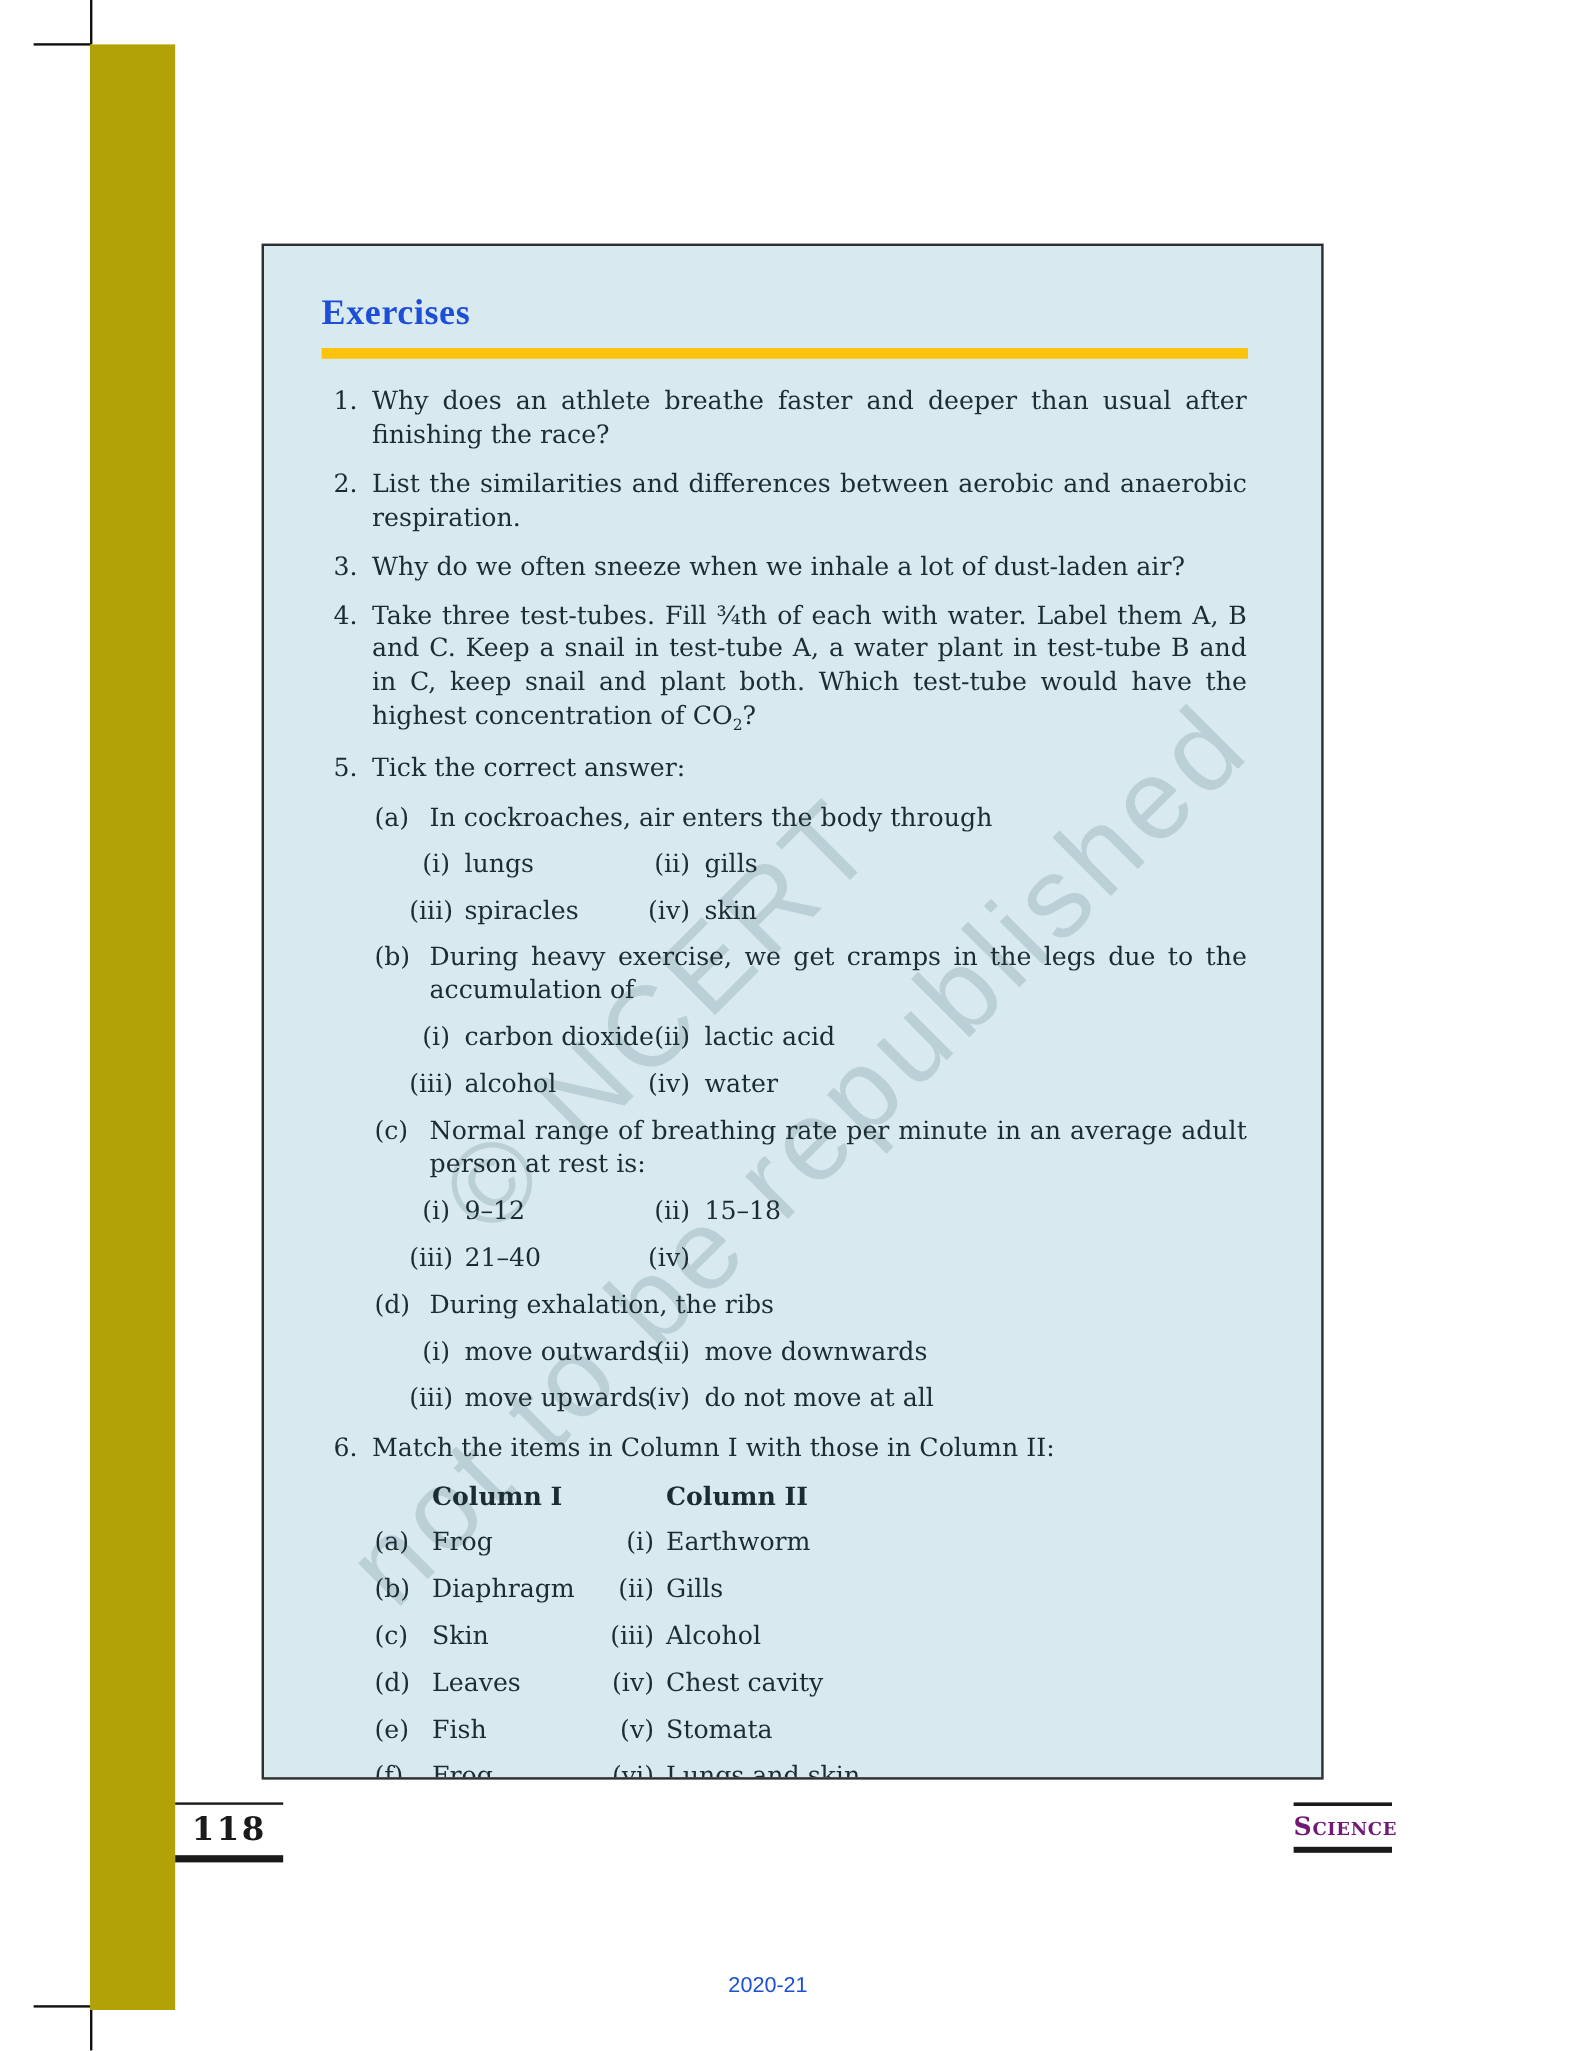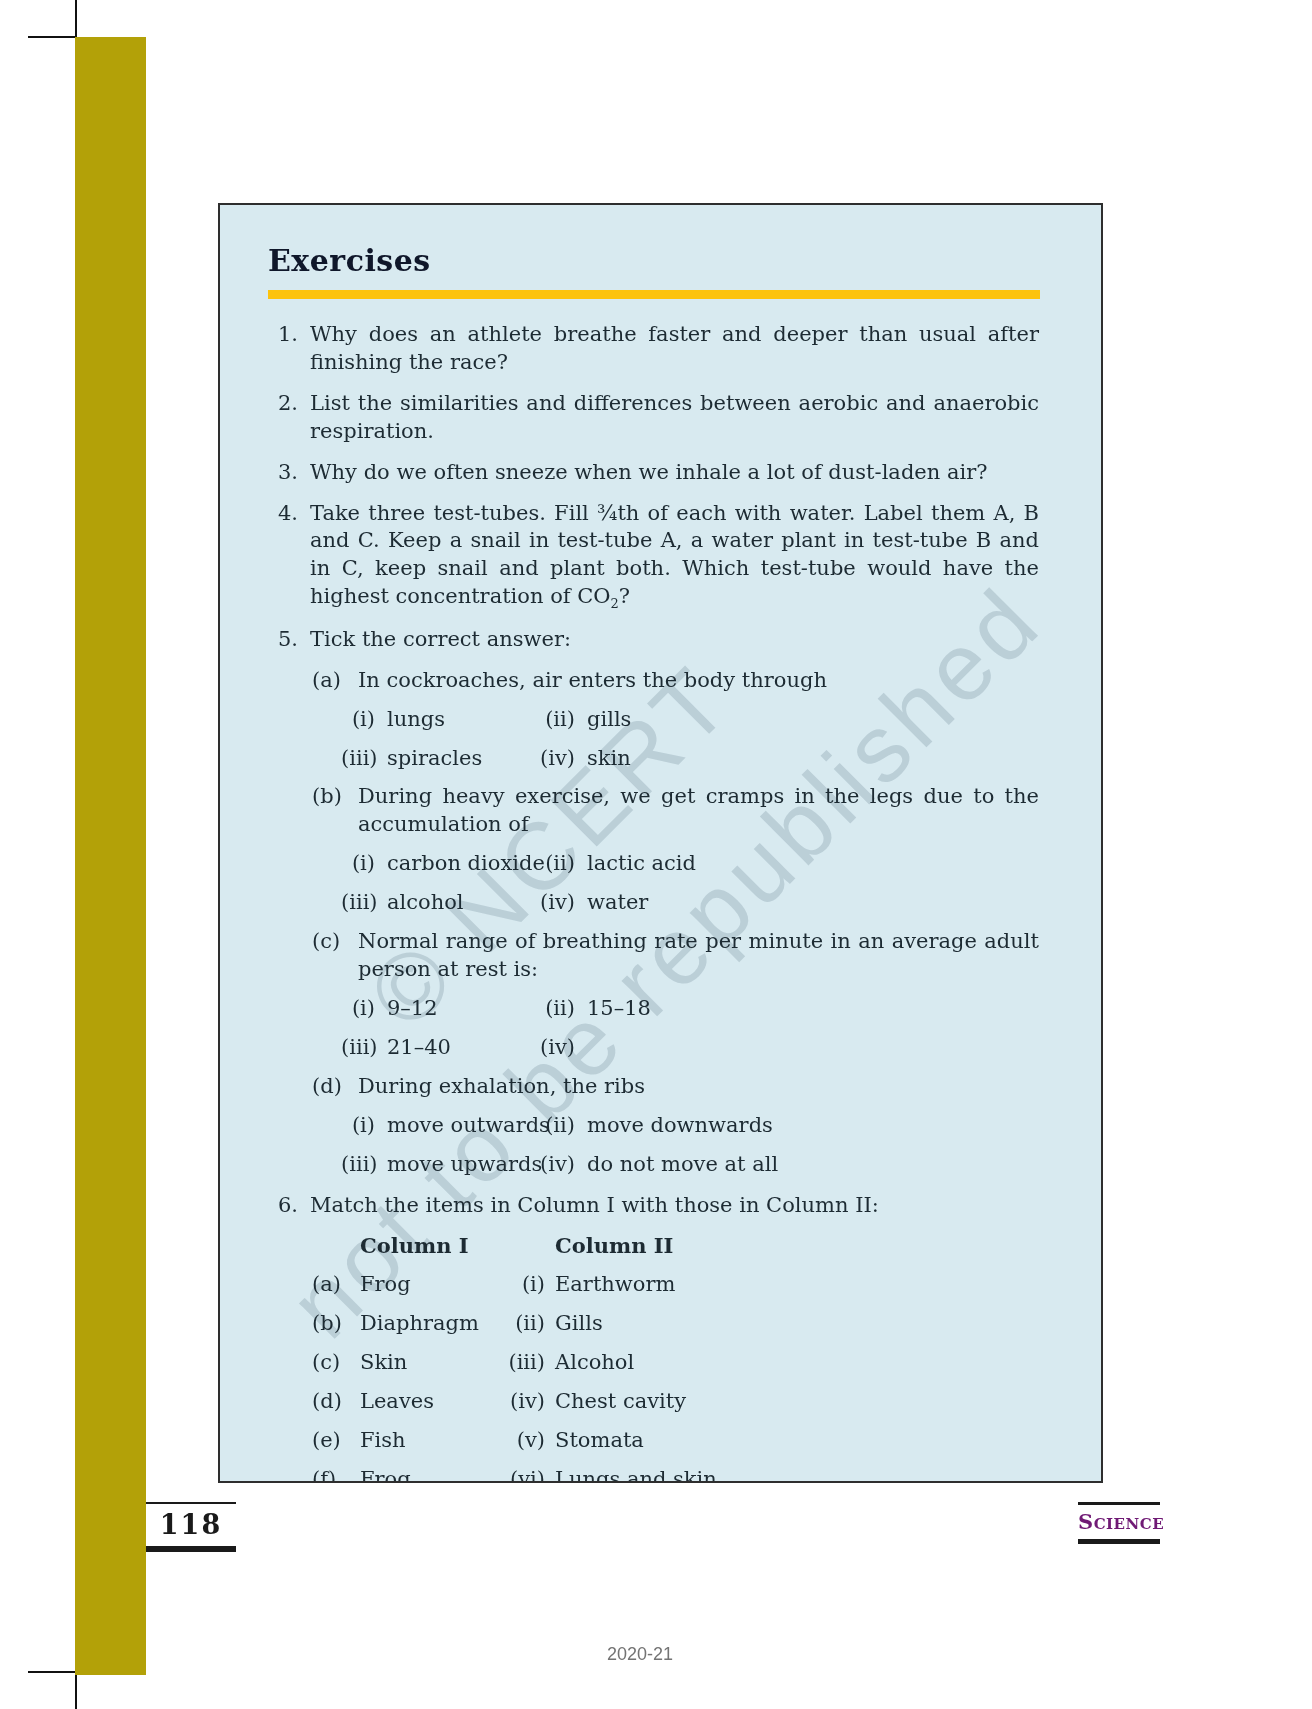--- a/index.html
+++ b/index.html
@@ -18,21 +18,21 @@
 
   
   .panel{position:absolute;left:218px;top:203px;width:885px;height:1280px;
          background:#d8eaf0;border:2px solid #2e2e2e;box-sizing:border-box;overflow:hidden;}
   .watermark{position:absolute;left:388px;top:700px;transform:translate(-50%,-50%) rotate(-45deg);
              z-index:1;text-align:center;white-space:nowrap;
              font-family:"Liberation Sans",sans-serif;font-size:95px;line-height:1.72;
              letter-spacing:6px;color:rgba(110,135,150,0.28);pointer-events:none;}
   .content{position:relative;z-index:2;padding:36px 62px 0 48px;font-size:21px;line-height:1.33;}
 
-  .heading{font-size:30px;font-weight:bold;color:#0f172a;margin:0 0 9px 0;letter-spacing:0.5px;}
+  .heading{font-size:30px;font-weight:bold;color:#1d4ed8;margin:0 0 9px 0;letter-spacing:0.5px;font-family:Liberation Serif, serif;}
   .accent-bar{width:772px;height:9px;background:#fcc30d;margin-bottom:22px;}
 
   .q{display:flex;margin-bottom:13px;}
   .qnum{width:30px;flex:none;text-align:right;margin-right:12px;}
   .qbody{flex:1;}
   .just{text-align:justify;}
   sub{font-size:13px;}
 
   .sub{display:flex;margin-left:44px;margin-top:11px;}
   .slabel{width:46px;flex:none;}
@@ -53,21 +53,21 @@
   .pageno{font-size:27px;font-weight:bold;color:#1a1a1a;padding:5px 0 6px 0;letter-spacing:2px;}
   .pageno-rule-bot{height:6px;background:#1a1a1a;}
 
   .science-block{position:absolute;left:1078px;top:1502px;width:82px;text-align:center;}
   .science-rule-top{height:3px;background:#1a1a1a;}
   .science{font-variant:small-caps;font-weight:bold;font-size:21px;color:#701a75;
            padding:4px 0 5px 0;letter-spacing:0.5px;}
   .science-rule-bot{height:5px;background:#1a1a1a;}
 
   .year{position:absolute;left:540px;top:1644px;width:200px;text-align:center;
-        font-family:"Liberation Sans",sans-serif;font-size:18px;color:#737373;}
+        font-family:"Liberation Sans",sans-serif;font-size:18px;color:#1d4ed8;}
 </style>
 </head>
 <body>
 
 <div class="page">
 
   <div class="crop crop-top-v"></div>
   <div class="crop crop-top-h"></div>
   <div class="crop crop-bot-h"></div>
   <div class="crop crop-bot-v"></div>

